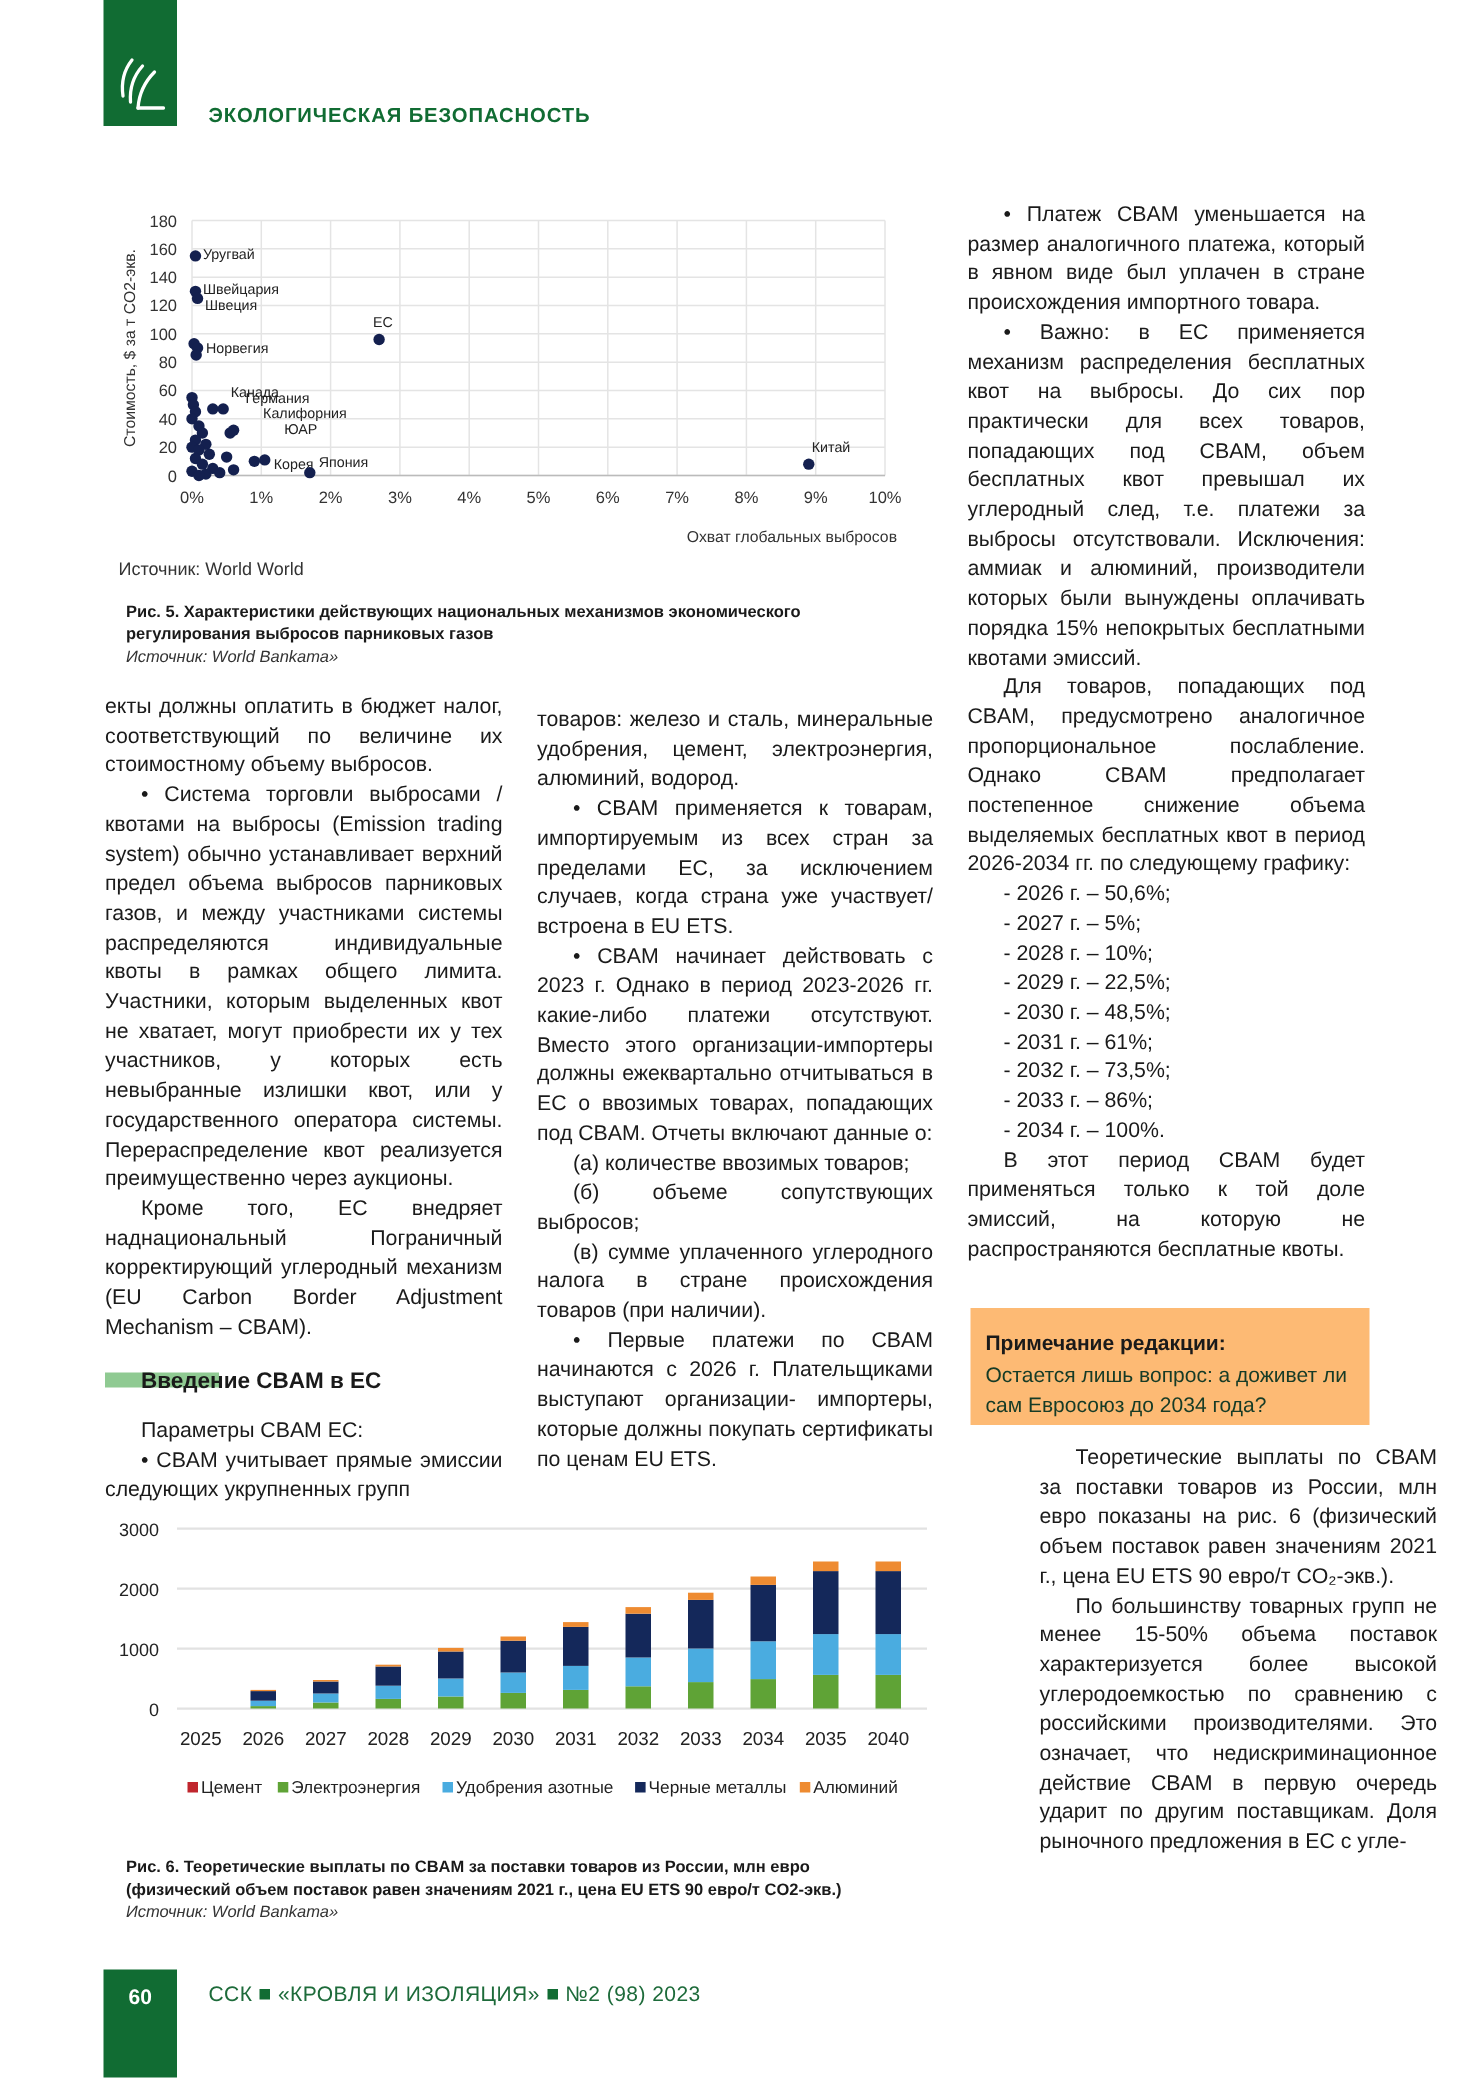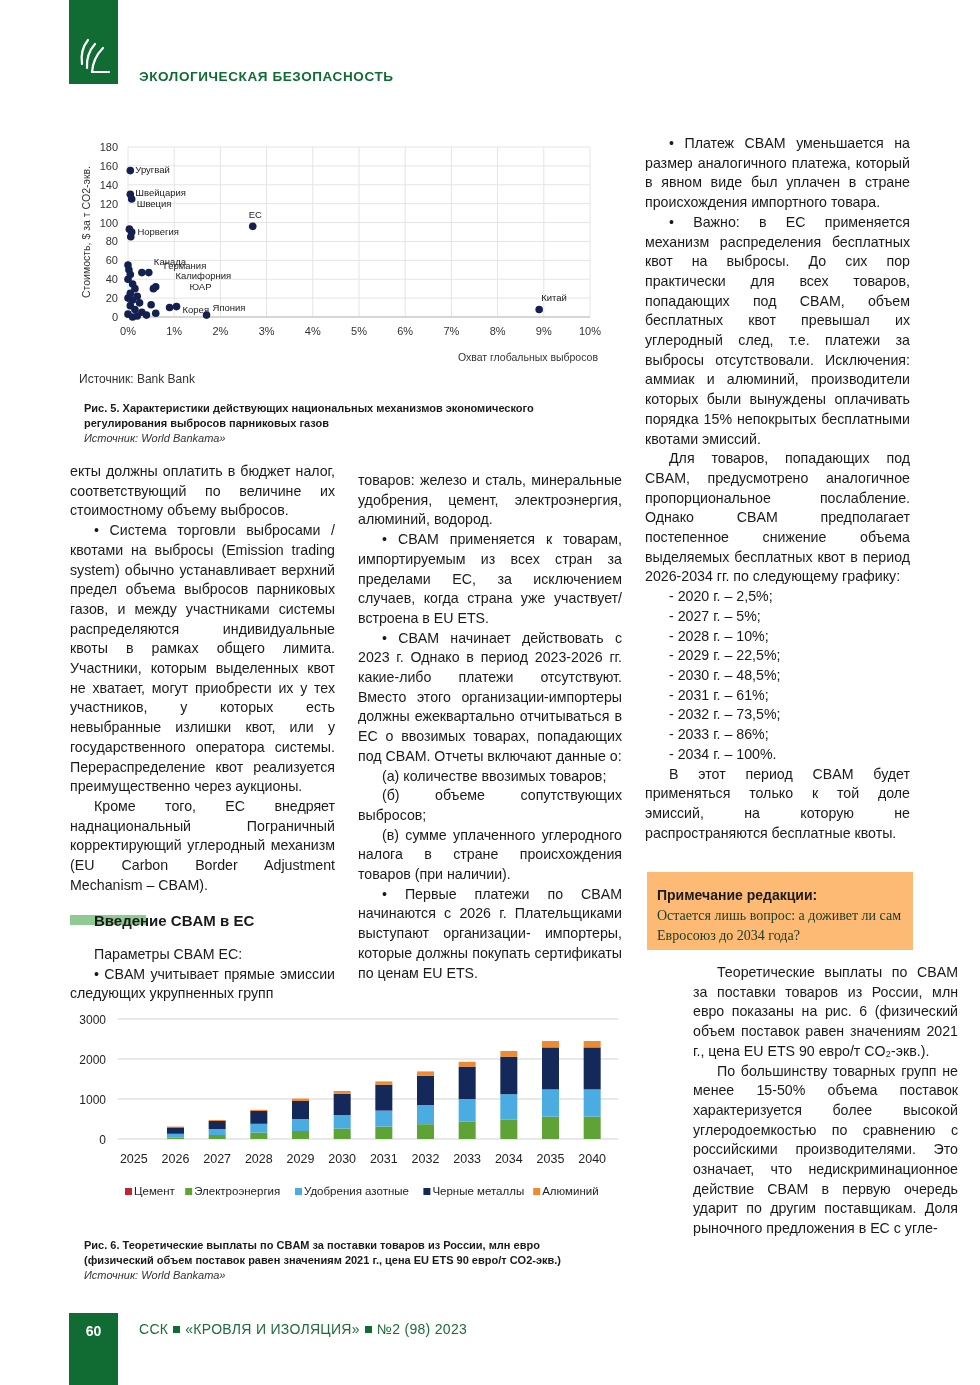--- a/index.html
+++ b/index.html
@@ -17,21 +17,21 @@
   .col p.li{padding-left:24px;}
   .c1{left:70px;top:462px;width:265px;}
   .c2{left:358px;top:471px;width:264px;}
   .c3{left:645px;top:134px;width:265px;}
   .c3b{left:645px;top:963px;width:265px;margin-left:48px;}
   .heading{position:absolute;left:70px;top:912px;width:265px;height:22px;}
   .heading .bar{position:absolute;left:0;top:3px;width:76px;height:10px;background:#8fca92;}
   .heading .txt{position:absolute;left:24px;top:0;font-weight:bold;font-size:15px;}
   .note{position:absolute;left:647px;top:872px;width:266px;height:78px;background:#fdba74;}
   .note .t{position:absolute;left:10px;top:15px;font-weight:bold;font-size:14px;}
-  .note .b{position:absolute;left:10px;top:34px;width:250px;font-size:14px;line-height:20px;color:#163b26;font-family:Liberation Serif, serif;}
+  .note .b{position:absolute;left:10px;top:34px;width:250px;font-size:14px;line-height:20px;color:#163b26;}
   .cap{position:absolute;font-size:11px;line-height:15px;}
   .cap .t{font-weight:bold;font-family:"Liberation Sans",sans-serif;font-stretch:condensed;}
   .cap .s{font-style:italic;color:#333;}
   .src1{position:absolute;left:79px;top:372px;font-size:12px;color:#333;}
   svg text{font-family:"Liberation Sans",sans-serif;}
 </style>
 </head>
 <body>
 
 <div class="sidebar-top"></div>
@@ -132,21 +132,21 @@
     <circle cx="57.62" cy="165" r="3.8" fill="#14204f"></circle>
     <circle cx="64.55" cy="167.83333333333334" r="3.8" fill="#14204f"></circle>
     <circle cx="55.31" cy="170.66666666666666" r="3.8" fill="#14204f"></circle>
     <circle cx="59.93" cy="174.44444444444446" r="3.8" fill="#14204f"></circle>
     <circle cx="66.86" cy="177.27777777777777" r="3.8" fill="#14204f"></circle>
     <circle cx="53" cy="179.16666666666666" r="3.8" fill="#14204f"></circle>
     <circle cx="62.24" cy="181.05555555555554" r="3.8" fill="#14204f"></circle>
     <circle cx="71.48" cy="180.11111111111111" r="3.8" fill="#14204f"></circle>
     <circle cx="57.62" cy="182" r="3.8" fill="#14204f"></circle>
   </svg>
-<div class="src1">Источник: Bank Bank</div>
+<div class="src1">Источник: World World</div>
 <div class="cap" style="left:84px;top:401px;width:460px;">
   <div class="t">Рис. 5. Характеристики действующих национальных механизмов экономического регулирования выбросов парниковых газов</div>
   <div class="s">Источник: World Bankата»</div>
 </div>
 
 <div class="col c1" id="col1">
     <p>екты должны оплатить в бюджет налог, соответствующий по величине их стоимостному объему выбросов.</p>
     <p class="ind">• Система торговли выбросами / квотами на выбросы (Emission trading system) обычно устанавливает верхний предел объема выбросов парниковых газов, и между участниками системы распределяются индивидуальные квоты в рамках общего лимита. Участники, которым выделенных квот не хватает, могут приобрести их у тех участников, у которых есть невыбранные излишки квот, или у государственного оператора системы. Перераспределение квот реализуется преимущественно через аукционы.</p>
     <p class="ind">Кроме того, ЕС внедряет наднациональный Пограничный корректирующий углеродный механизм (EU Carbon Border Adjustment Mechanism – CBAM).</p>
   </div>
@@ -166,21 +166,21 @@
     <p class="ind">(а) количестве ввозимых товаров;</p>
     <p class="ind">(б) объеме сопутствующих выбросов;</p>
     <p class="ind">(в) сумме уплаченного углеродного налога в стране происхождения товаров (при наличии).</p>
     <p class="ind">• Первые платежи по CBAM начинаются с 2026 г. Плательщиками выступают организации- импортеры, которые должны покупать сертификаты по ценам EU ETS.</p>
   </div>
 
 <div class="col c3" id="col3">
     <p class="ind">• Платеж CBAM уменьшается на размер аналогичного платежа, который в явном виде был уплачен в стране происхождения импортного товара.</p>
     <p class="ind">• Важно: в ЕС применяется механизм распределения бесплатных квот на выбросы. До сих пор практически для всех товаров, попадающих под CBAM, объем бесплатных квот превышал их углеродный след, т.е. платежи за выбросы отсутствовали. Исключения: аммиак и алюминий, производители которых были вынуждены оплачивать порядка 15% непокрытых бесплатными квотами эмиссий.</p>
     <p class="ind">Для товаров, попадающих под CBAM, предусмотрено аналогичное пропорциональное послабление. Однако CBAM предполагает постепенное снижение объема выделяемых бесплатных квот в период 2026-2034 гг. по следующему графику:</p>
-    <p class="li">- 2020 г. – 2,5%;</p>
+    <p class="li">- 2026 г. – 50,6%;</p>
     <p class="li">- 2027 г. – 5%;</p>
     <p class="li">- 2028 г. – 10%;</p>
     <p class="li">- 2029 г. – 22,5%;</p>
     <p class="li">- 2030 г. – 48,5%;</p>
     <p class="li">- 2031 г. – 61%;</p>
     <p class="li">- 2032 г. – 73,5%;</p>
     <p class="li">- 2033 г. – 86%;</p>
     <p class="li">- 2034 г. – 100%.</p>
     <p class="ind">В этот период CBAM будет применяться только к той доле эмиссий, на которую не распространяются бесплатные квоты.</p>
   </div>

